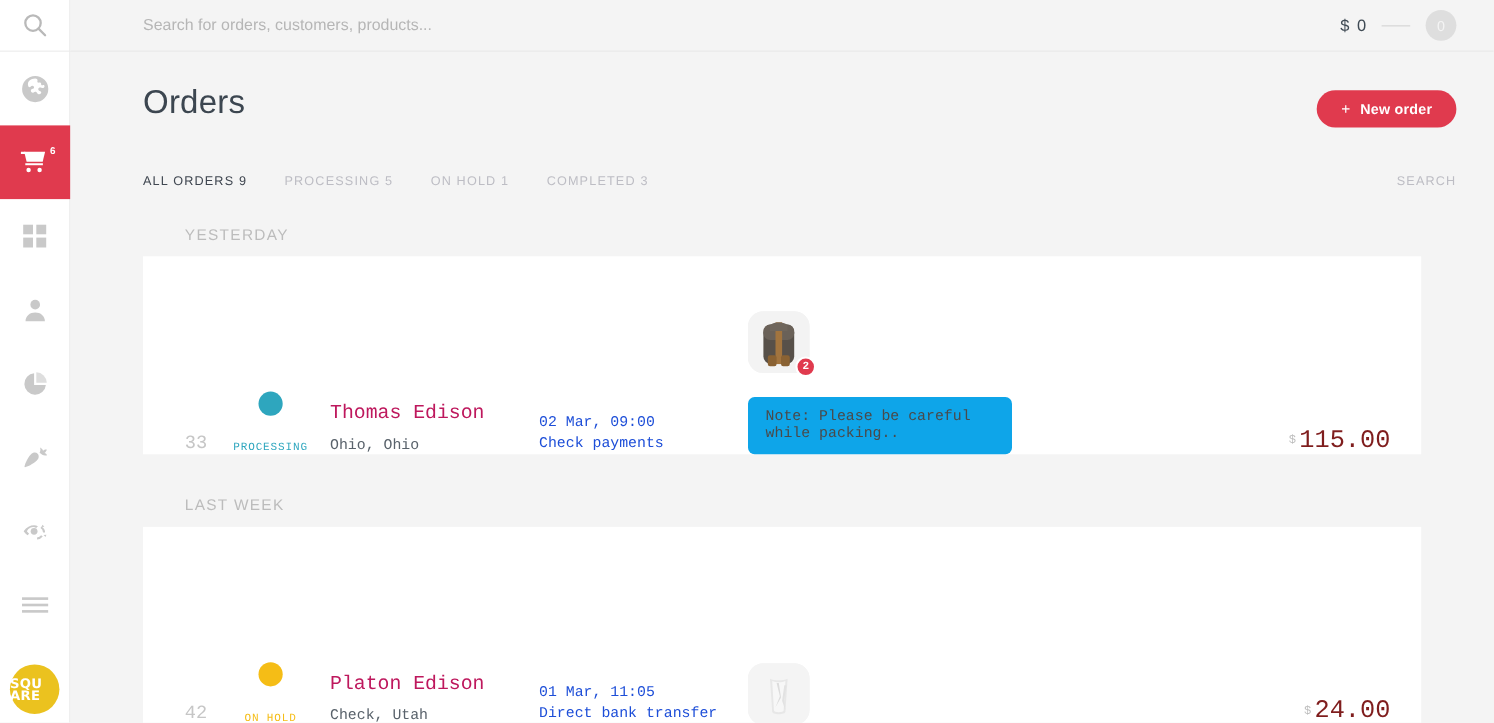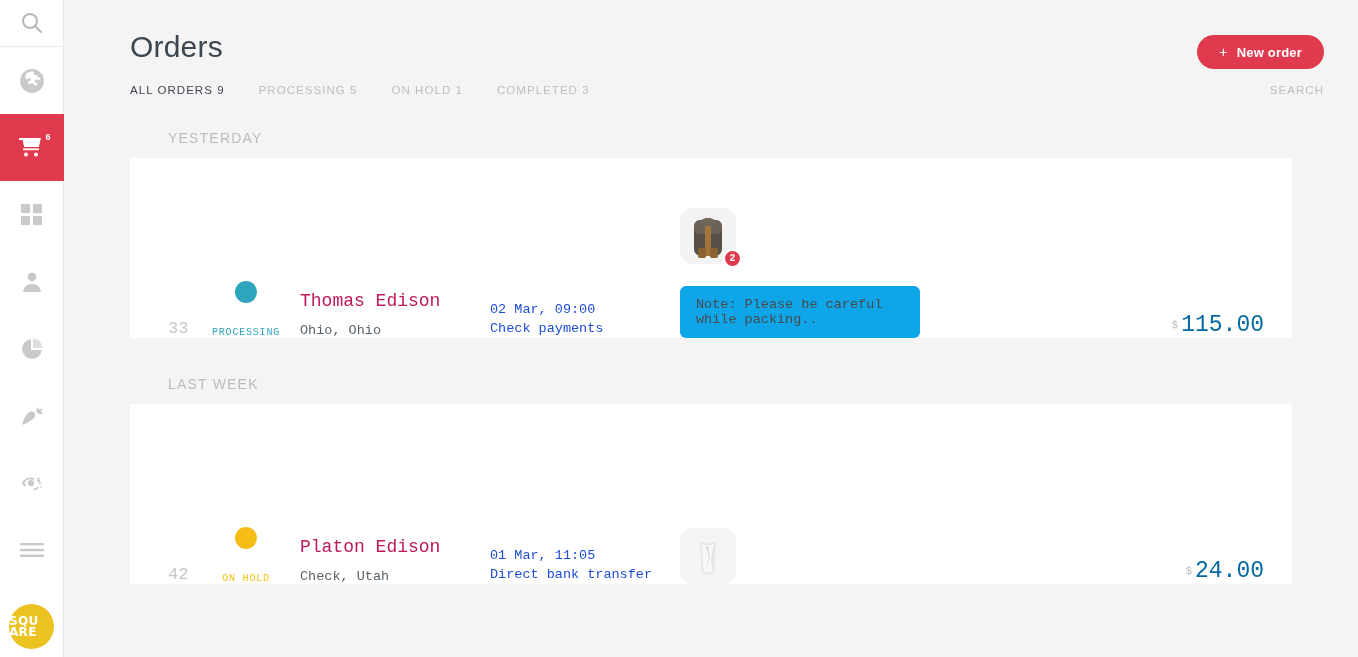--- a/index.html
+++ b/index.html
@@ -87,21 +87,21 @@
     background: #e03a4e; color: #fff; border: none;
     border-radius: 20px; height: 34px; padding: 0 22px;
     font-size: 13px; font-weight: 700; letter-spacing: .2px;
     display: flex; align-items: center; gap: 9px;
     cursor: pointer;
     font-family: "Liberation Sans", sans-serif;
   }
   .new-order-btn .plus { font-size: 14px; font-weight: 400; }
 
   .tabs-row {
-    margin-top: 15px;
+    margin-top: 43px;
     padding: 0 34px 0 66px;
     display: flex; align-items: center; justify-content: space-between;
   }
   .tabs { display: flex; align-items: center; gap: 34px; }
   .tab {
     font-size: 11.5px; letter-spacing: 1.05px; color: #bdbdc4;
     text-transform: uppercase; cursor: pointer; white-space: nowrap;
   }
   .tab.active { color: #3f4650; }
   .search-link {
@@ -169,21 +169,21 @@
     padding: 11px 16px; font-size: 13.5px; color: #4a4a4a;
     max-width: 240px;
   }
 
   .col-price {
     width: 230px; flex: 0 0 230px;
     text-align: right; padding-right: 28px; padding-top: 73px;
     white-space: nowrap;
   }
   .price-cur { font-size: 11px; color: #bdbdbd; margin-right: 3px; vertical-align: 3px; }
-  .price-val { font-size: 23px; color: #0369a1; }
+  .price-val { font-size: 23px; color: #7f1d1d; }
 </style>
 </head>
 <body>
 
 <div id="app">
 
   <div class="sidebar">
 
     <div class="side-cell search-cell">
       <span>
@@ -275,20 +275,30 @@
     </div>
 
     <div class="logo">
       <span>SQU</span>
       <span>ARE</span>
     </div>
   </div>
 
   <div class="main">
 
+    <div class="topbar">
+      <input class="search-input" type="text" placeholder="Search for orders, customers, products..." style="">
+      <div class="topbar-right">
+        <div class="cart-amount">
+          <span class="cur">$</span><span>0</span>
+        </div>
+        <div class="divider-line"></div>
+        <div class="count-pill">0</div>
+      </div>
+    </div>
 
     <div class="page-head">
       <div class="page-title">Orders</div>
       <button class="new-order-btn">
         <span class="plus">+</span>
         <span>New order</span>
       </button>
     </div>
 
     <div class="tabs-row">

